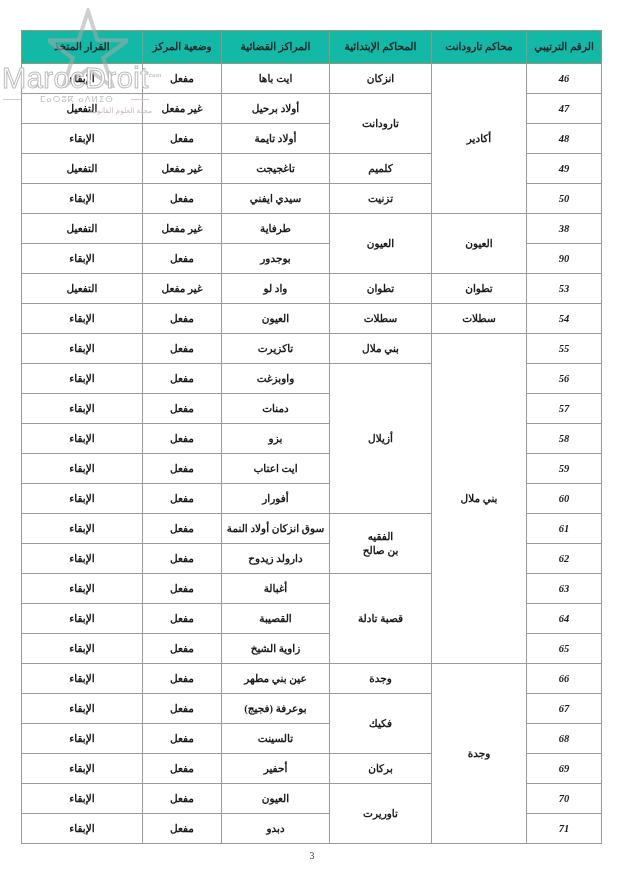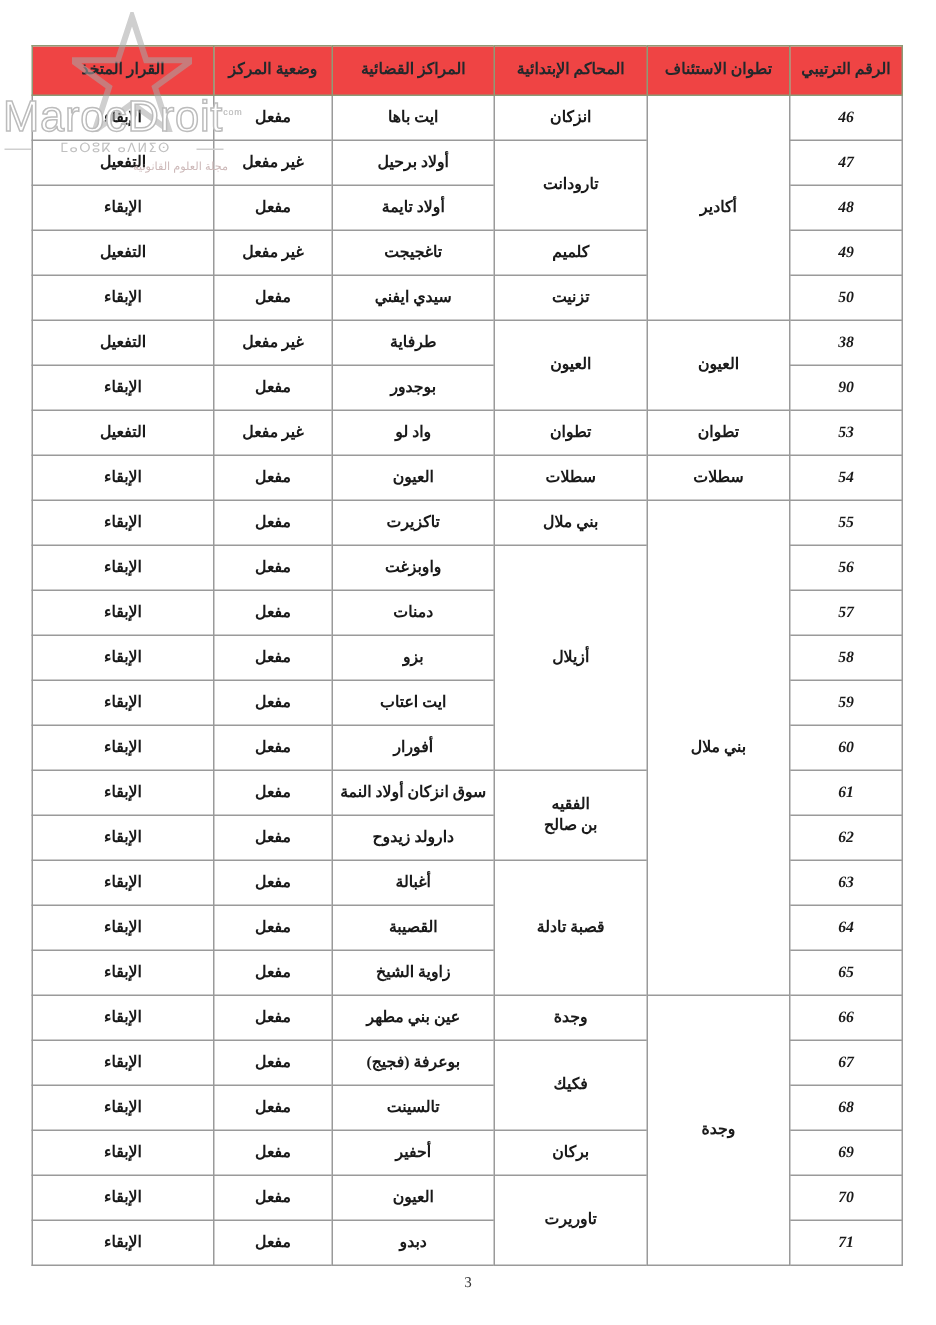--- a/index.html
+++ b/index.html
@@ -105,21 +105,21 @@
     border: 1px solid #9a9a9a;
     text-align: center;
     vertical-align: middle;
     font-size: 10.5px;
     font-weight: bold;
     color: #1a1a1a;
     padding: 0;
     line-height: 1.25;
   }
   table.grid thead th {
-    background: #ef4444;
+    background: #14b8a6;
     height: 32px;
     font-size: 10.5px;
     font-weight: bold;
     color: #23282b;
     border-color: #8f9a76;
   }
   table.grid tbody td { height: 29px; }
 
   
   col.c-order { width: 75px; }
@@ -164,21 +164,21 @@
       <col class="c-order">
         <col class="c-appeal">
         <col class="c-first">
       <col class="c-center">
         <col class="c-status">
         <col class="c-decision">
     </colgroup>
     <thead>
       <tr>
         <th>الرقم الترتيبي</th>
-        <th>تطوان الاستئناف</th>
+        <th>محاكم تارودانت</th>
         <th>المحاكم الإبتدائية</th>
         <th>المراكز القضائية</th>
         <th>وضعية المركز</th>
         <th>القرار المتخذ</th>
       </tr>
     </thead>
     <tbody id="table-body">
         <tr>
           <td class="num">46</td>
           <td rowspan="5">أكادير</td>

